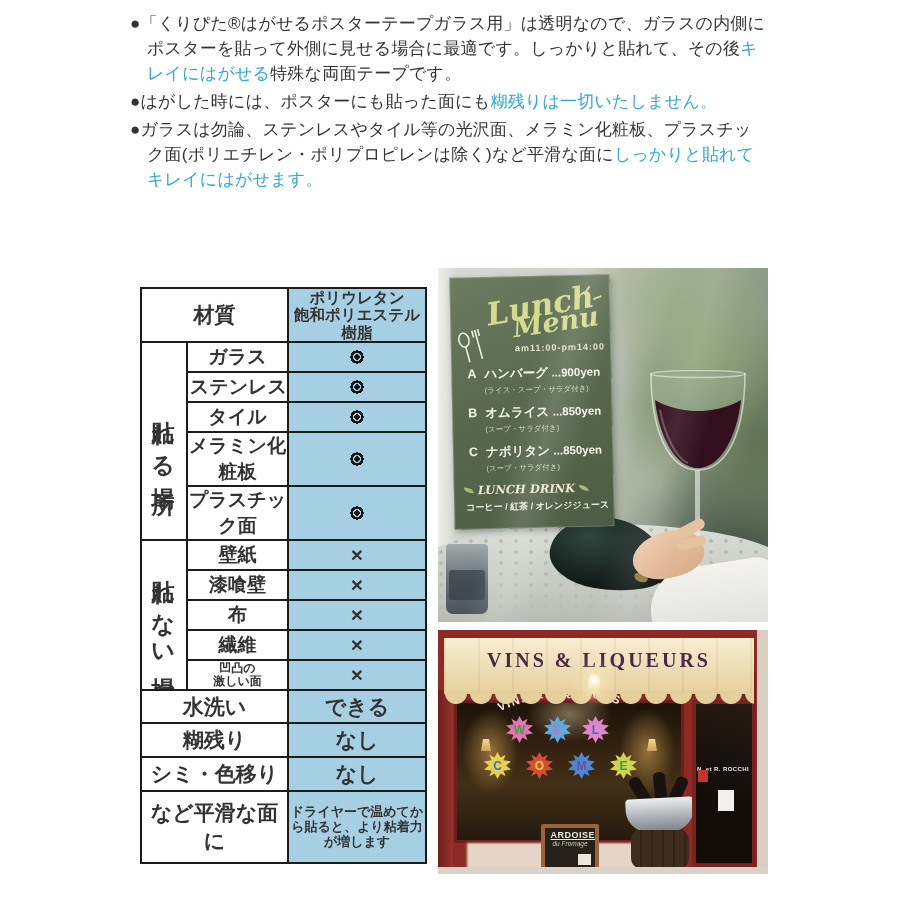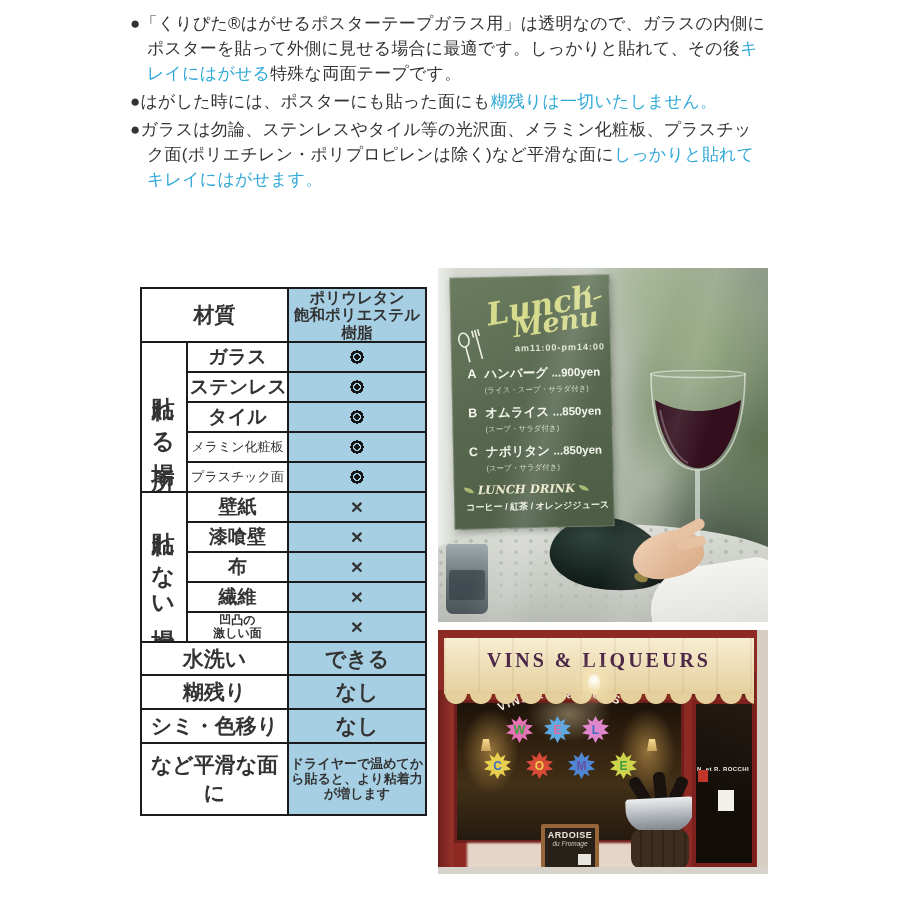--- a/index.html
+++ b/index.html
@@ -18,21 +18,21 @@
   
   .spec{position:absolute;left:140px;top:287px;border-collapse:collapse;table-layout:fixed;}
   .spec td{border:2px solid var(--table_border);text-align:center;vertical-align:middle;
     padding:0;background:#fff;overflow:hidden;}
   .spec td.val{background:var(--table_value_bg);}
   .hd-label{font-size:21px;font-weight:600;}
   .hd-val{font-size:15.5px;font-weight:600;line-height:1.12;white-space:pre-line;}
   .vlabel{writing-mode:vertical-rl;text-orientation:upright;font-size:23px;font-weight:600;
     letter-spacing:5px;}
   .name-lg{font-size:19px;font-weight:600;}
-  .name-sm{font-size:13px;font-weight:400;}
+  .name-sm{font-size:19px;font-weight:700;}
   .name-xs{font-size:12px;font-weight:600;line-height:1.05;white-space:pre-line;}
   .xlabel{font-size:21px;font-weight:600;}
   .val-txt{font-size:21px;font-weight:600;}
   .wp{font-size:13px;font-weight:600;text-align:left;line-height:1.15;padding:3px 4px;}
   .cross{font-size:21px;font-weight:800;}
   .bullseye{display:inline-block;width:18px;height:18px;border-radius:50%;vertical-align:middle;
     background:radial-gradient(circle closest-side,#141414 0 29%,var(--table_value_bg) 29% 47%,#141414 47% 74%,transparent 74%);}
   
   .photo{position:absolute;overflow:hidden;}
   
@@ -128,21 +128,21 @@
   .row2{left:46px;top:122px;gap:15px;}
   .star{width:27px;height:27px;display:flex;align-items:center;justify-content:center;
     font-size:12px;font-weight:800;
     clip-path:polygon(50% 0%,61% 20%,80% 10%,72% 31%,100% 35%,82% 50%,100% 65%,72% 69%,80% 90%,61% 80%,50% 100%,39% 80%,20% 90%,28% 69%,0% 65%,18% 50%,0% 35%,28% 31%,20% 10%,39% 20%);}
   .backdrop{position:absolute;left:10px;top:140px;width:200px;height:36px;
     background:rgba(242,236,222,.88);filter:blur(1px);}
   .branch{position:absolute;left:88px;top:128px;width:40px;height:34px;border-radius:40% 60% 50% 50%;
     background:radial-gradient(#4a3a2c,#2a1f16 75%);filter:blur(1px);}
   .chalkboard{position:absolute;left:103px;bottom:2px;width:58px;height:48px;box-sizing:border-box;
     background:#27211a;border:4px solid #96653a;border-radius:2px;}
-  .cb-title{margin-top:2px;text-align:center;color:#ece8de;font-size:9px;font-weight:700;letter-spacing:.5px;}
+  .cb-title{margin-top:2px;text-align:right;color:#ece8de;font-size:9px;font-weight:700;letter-spacing:.5px;text-decoration:underline;}
   .cb-sub{text-align:center;color:#cfcabc;font-size:6.5px;font-style:italic;}
   .cb-photo{position:absolute;right:4px;bottom:3px;width:13px;height:11px;background:#e9e6df;}
   .bucket{position:absolute;left:188px;top:168px;width:68px;height:36px;transform:rotate(-3deg);
     border-radius:4px 4px 30px 30px/4px 4px 24px 24px;
     background:linear-gradient(180deg,#eceef0,#a8adb3 55%,#767c82);}
   .bk-bottle{position:absolute;width:12px;height:30px;border-radius:5px 5px 2px 2px;background:#19120e;}
   .bkb1{left:196px;top:146px;transform:rotate(-32deg);}
   .bkb2{left:216px;top:142px;transform:rotate(-6deg);}
   .bkb3{left:234px;top:146px;transform:rotate(24deg);}
   .barrel{position:absolute;left:193px;top:200px;width:58px;height:38px;border-radius:8px/10px;

